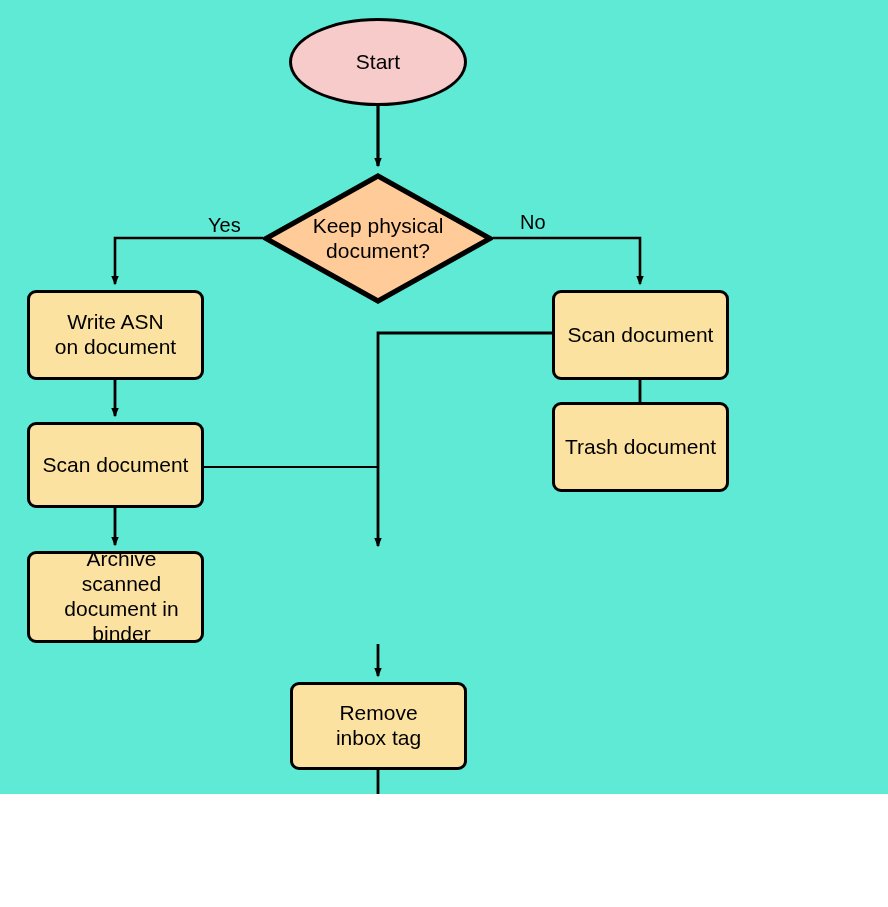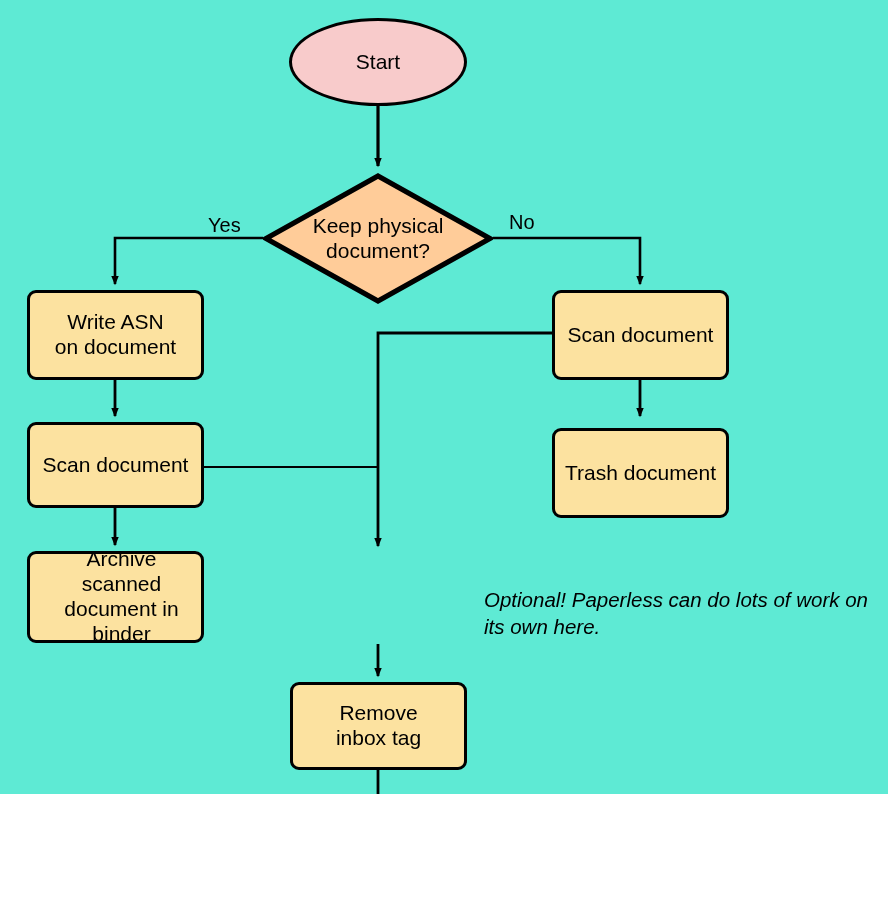--- a/index.html
+++ b/index.html
@@ -117,50 +117,49 @@
 
   <div class="node node-decision" style="left:263px; top:173px; width:230px; height:131px;align-items:center;">
     <svg class="decision-shape" viewBox="0 0 230 131" preserveAspectRatio="none" aria-hidden="true">
       <polygon points="115,3 227,65.5 115,128 3,65.5" fill="#ffcc99" stroke="#000000" stroke-width="5.2" stroke-linejoin="miter"></polygon>
     </svg>
     <span>Keep physical
 document?</span>
   </div>
 
   <div class="edge-label" style="left:208px; top:214px;">Yes</div>
-  <div class="edge-label" style="left:509px; top:211px;">No</div>
+  <div class="edge-label" style="left:520px; top:211px;">No</div>
 
   <div class="node node-process" style="left:27px; top:290px; width:177px; height:90px;align-items:center;">
     <span>Write ASN
 on document</span>
   </div>
 
   <div class="node node-process" style="left:27px; top:422px; width:177px; height:86px;">
     <span>Scan document</span>
   </div>
 
   <div class="node node-process" style="left:27px; top:551px; width:177px; height:92px;padding-left:19px;">
     <span>Archive scanned
 document in
 binder</span>
   </div>
 
   <div class="node node-process" style="left:552px; top:290px; width:177px; height:90px;">
     <span>Scan document</span>
   </div>
 
-  <div class="node node-process" style="left:552px; top:428px; width:177px; height:90px;">
+  <div class="node node-process" style="left:552px; top:402px; width:177px; height:90px;">
     <span>Trash document</span>
   </div>
 
 
   <div class="node node-terminal" style="left:289px; top:812px; width:178px; height:88px;">
     <span>End</span>
   </div>
 
   <div class="node node-process" style="left:290px; top:682px; width:177px; height:88px;">
     <span>Remove
 inbox tag</span>
   </div>
 
-  <div class="note" style="left:484px; top:586px; width:400px;">Optional! Paperless can do lots of work on its own here.</div>
 
 </div>
 
 </body></html>

